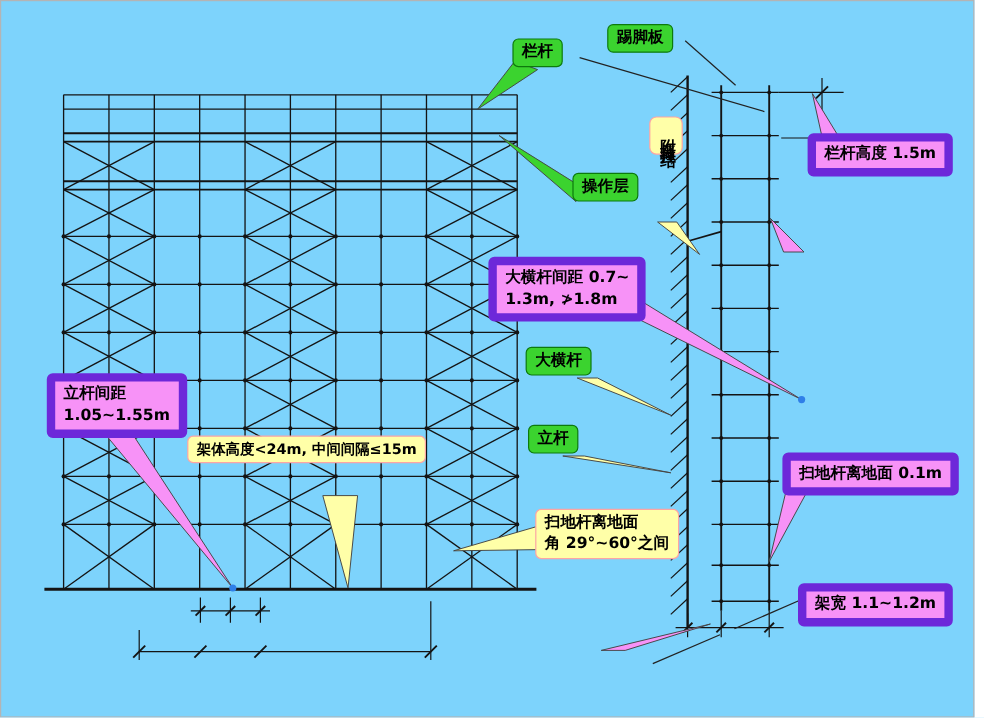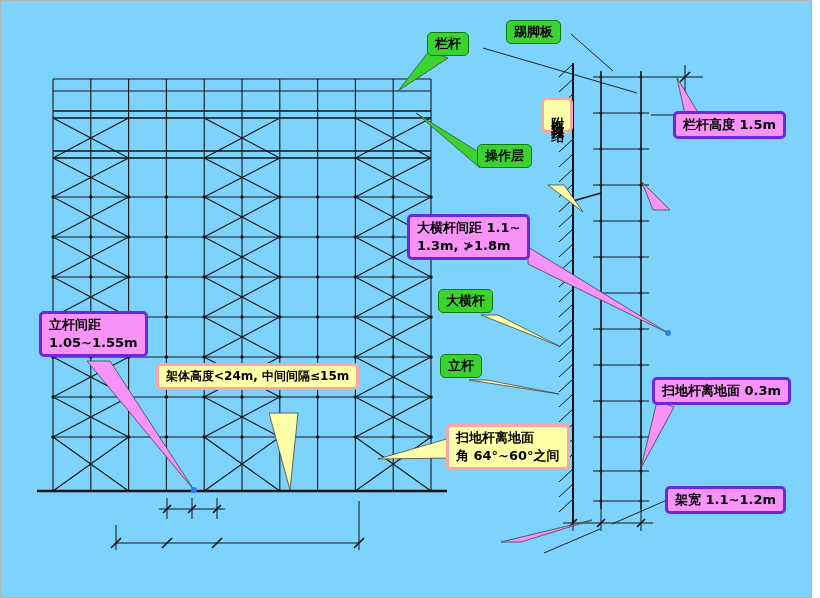--- a/index.html
+++ b/index.html
@@ -2,22 +2,22 @@
 <html><head>
 <meta charset="utf-8">
 <style>
   *{box-sizing:border-box;margin:0;padding:0}
   html,body{width:820px;height:598px;background:#fff;font-family:"DejaVu Sans","Liberation Sans",sans-serif}
   .stage{position:relative;width:812px;height:598px;background:#7dd3fc;border:1px solid #b4b4b4;overflow:hidden}
   #drawing{position:absolute;left:0;top:0;z-index:1}
   .lbl{position:absolute;z-index:2;font-weight:bold;font-size:13px;line-height:1.4;color:#000;
        padding:2px 7px;border-radius:5px;white-space:nowrap}
   .green{background:#3bd32f;border:1px solid #0d7a0d}
-  .yellow{background:#ffffa8;border:3px solid #fca5a5}
-  .pink{background:#f792f7;border:3px solid #6d28d9}
+  .yellow{background:#ffffa8;border:1px solid #fca5a5}
+  .pink{background:#f792f7;border:7px solid #6d28d9}
   .two span{display:block}
   .sm{font-size:12px}
   .vert{writing-mode:vertical-rl;text-orientation:upright;padding:7px 4px;letter-spacing:4px;border-radius:6px}
 </style>
 </head>
 <body>
 
 <div class="stage">
 
   <svg id="drawing" width="820" height="598" viewBox="0 0 820 598">
@@ -299,21 +299,21 @@
 
   <div class="lbl green" style="left:426px;top:31px">栏杆</div>
 
   <div class="lbl green" style="left:505px;top:19px">踢脚板</div>
 
   <div class="lbl green" style="left:476px;top:143px">操作层</div>
 
   <div class="lbl yellow vert" style="left:540px;top:96px">附墙拉结</div>
 
   <div class="lbl pink two" style="left:406px;top:213px">
-    <span>大横杆间距 1.1~</span>
+    <span>大横杆间距 0.7~</span>
     <span>1.3m, ≯1.8m</span>
   </div>
 
   <div class="lbl pink" style="left:672px;top:110px">栏杆高度 1.5m</div>
 
 
   <div class="lbl pink two" style="left:38px;top:310px">
     <span>立杆间距</span>
     <span>1.05~1.55m</span>
   </div>
@@ -321,21 +321,21 @@
   <div class="lbl green" style="left:437px;top:288px">大横杆</div>
 
   <div class="lbl green" style="left:439px;top:353px">立杆</div>
 
   <div class="lbl yellow two sm" style="left:155px;top:362px">
     <span>架体高度&lt;24m, 中间间隔≤15m</span>
   </div>
 
   <div class="lbl yellow two" style="left:445px;top:423px">
     <span>扫地杆离地面</span>
-    <span>角 64°~60°之间</span>
+    <span>角 29°~60°之间</span>
   </div>
 
-  <div class="lbl pink" style="left:651px;top:376px">扫地杆离地面 0.3m</div>
+  <div class="lbl pink" style="left:651px;top:376px">扫地杆离地面 0.1m</div>
 
   <div class="lbl pink" style="left:664px;top:485px">架宽 1.1~1.2m</div>
 
 
 </div>
 
 </body></html>

